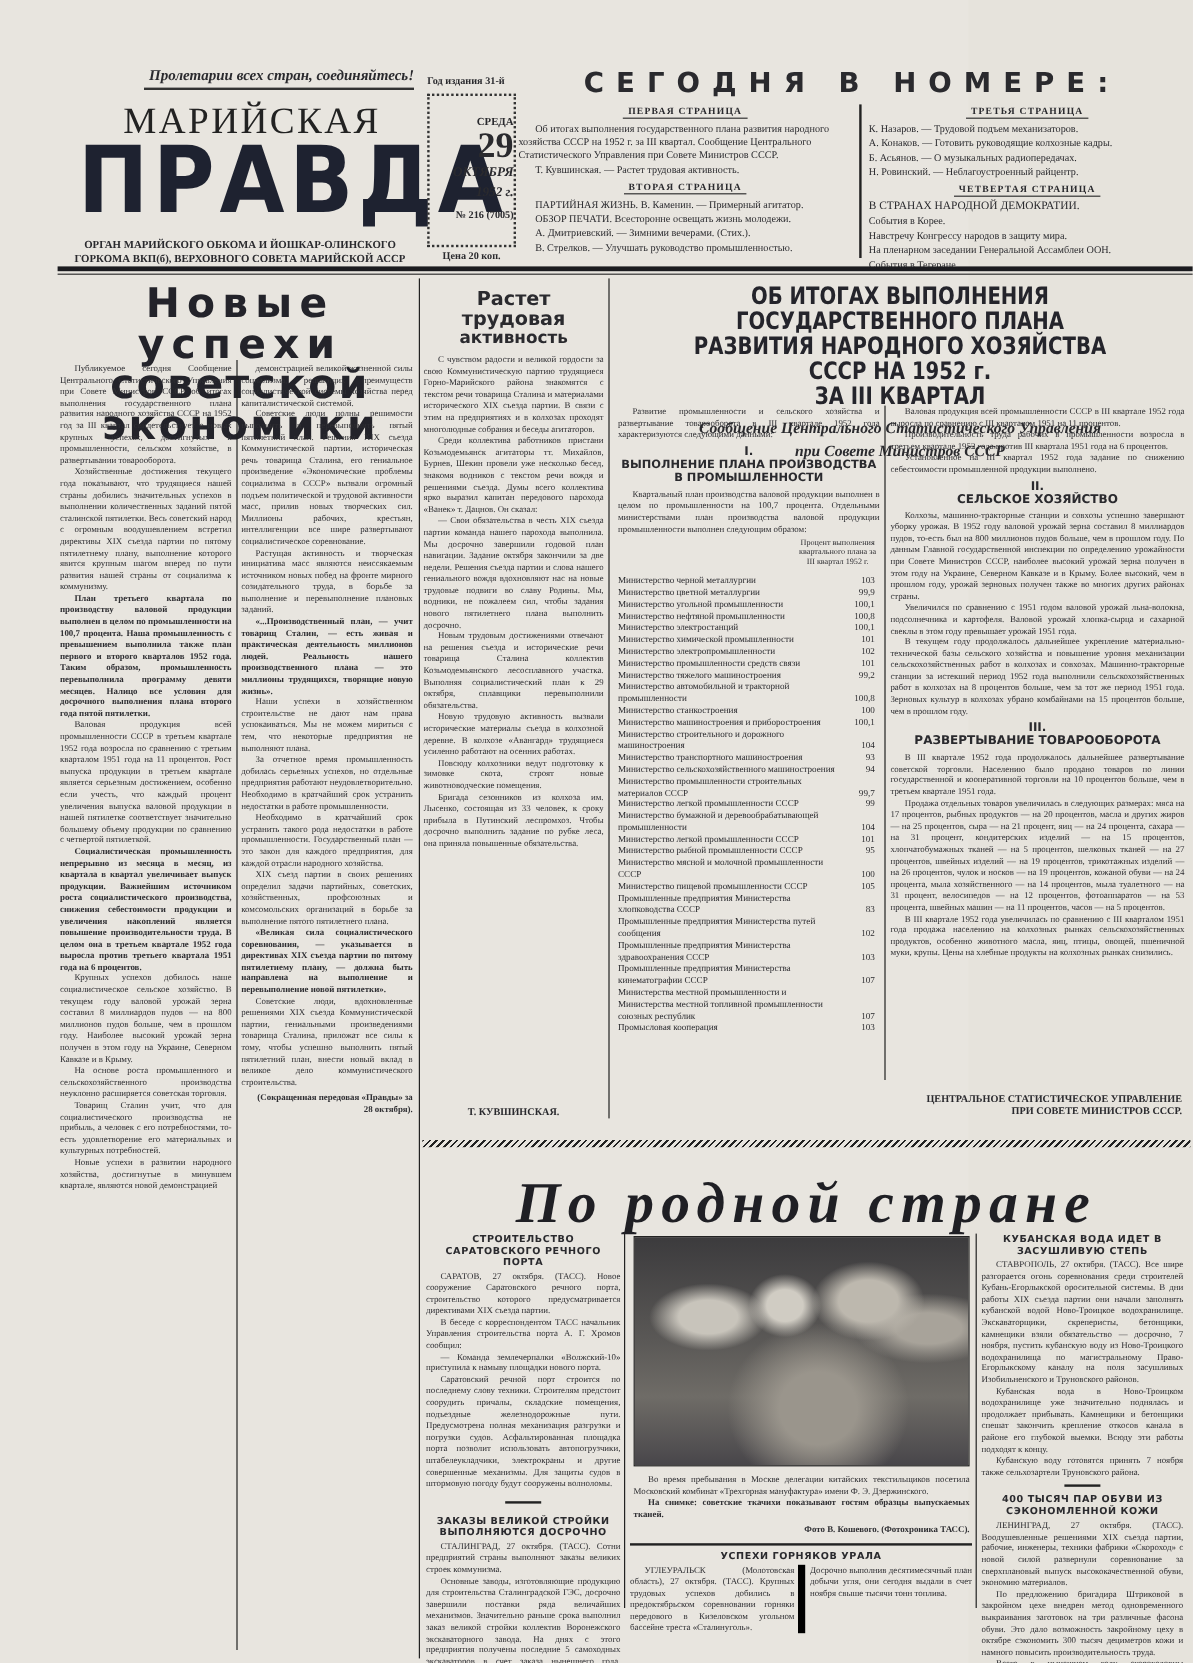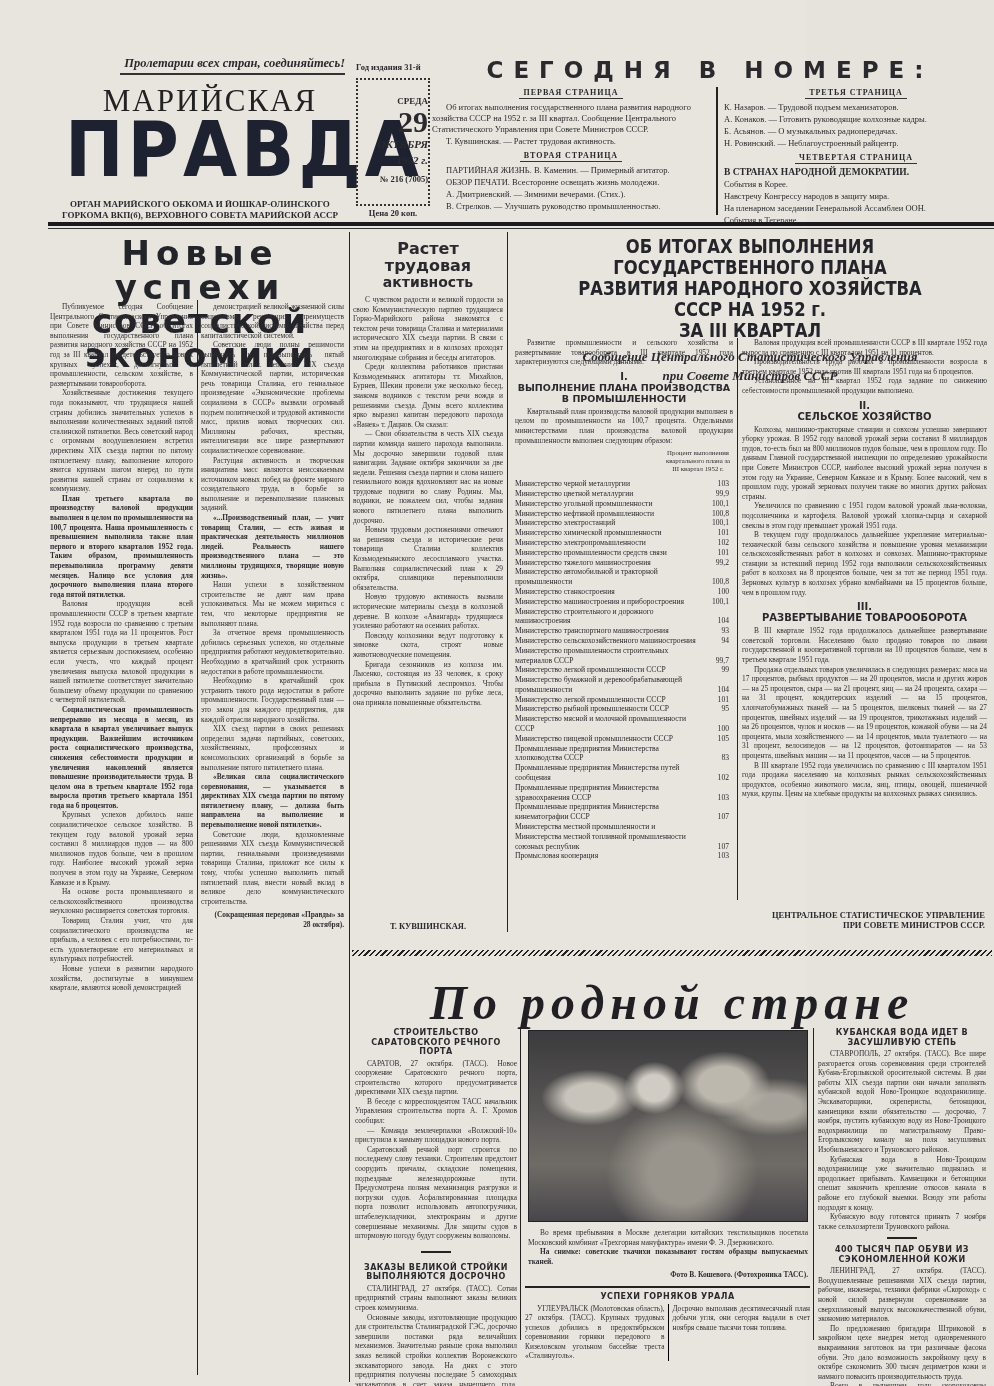--- a/index.html
+++ b/index.html
@@ -82,21 +82,21 @@
     <p>В. Стрелков. — Улучшать руководство промышленностью.</p>
   </div>
   <div class="abs vsep" style="left:716px;top:87px;height:128px;"></div>
   <div class="abs toc" style="left:724px;top:84px;width:264px;">
     <div class="sec"><span>ТРЕТЬЯ СТРАНИЦА</span></div>
     <p style="text-indent:0">К. Назаров. — Трудовой подъем механизаторов.</p>
     <p style="text-indent:0">А. Конаков. — Готовить руководящие колхозные кадры.</p>
     <p style="text-indent:0">Б. Асьянов. — О музыкальных радиопередачах.</p>
     <p style="text-indent:0">Н. Ровинский. — Неблагоустроенный райцентр.</p>
     <div class="sec"><span>ЧЕТВЕРТАЯ СТРАНИЦА</span></div>
-    <p style="text-indent:0;font-weight:bold;font-size:9.5px;">В СТРАНАХ НАРОДНОЙ ДЕМОКРАТИИ.</p>
+    <p style="text-indent:0;font-weight:normal;font-size:9.5px;">В СТРАНАХ НАРОДНОЙ ДЕМОКРАТИИ.</p>
     <p style="text-indent:0">События в Корее.</p>
     <p style="text-indent:0">Навстречу Конгрессу народов в защиту мира.</p>
     <p style="text-indent:0">На пленарном заседании Генеральной Ассамблеи ООН.</p>
     <p style="text-indent:0">События в Тегеране.</p>
   </div>
 
   <div class="abs hrule" style="left:48px;top:222px;width:946px;"></div>
   <div class="abs" style="left:48px;top:228px;width:946px;height:1px;background:#333;"></div>
 
   <div class="abs" style="left:50px;top:236px;width:300px;">
@@ -333,21 +333,21 @@
   <div class="abs col" style="left:528px;top:1228px;width:280px;">
     <p>Во время пребывания в Москве делегации китайских текстильщиков посетила Московский комбинат «Трехгорная мануфактура» имени Ф. Э. Дзержинского.</p>
     <p class="b">На снимке: советские ткачихи показывают гостям образцы выпускаемых тканей.</p>
     <p class="b" style="text-align:right;margin-top:4px;">Фото В. Кошевого. (Фотохроника ТАСС).</p>
   </div>
   <div class="abs" style="left:525px;top:1286px;width:285px;height:2px;background:#222;"></div>
 
   <div class="abs" style="left:525px;top:1292px;width:285px;">
     <div class="small-h">УСПЕХИ ГОРНЯКОВ УРАЛА</div>
     <div style="display:flex;gap:4px;margin-top:2px;">
-      <div class="col" style="width:140px;border-right:1px solid #000000;padding-right:3px;">
+      <div class="col" style="width:140px;border-right:6px solid #000000;padding-right:3px;">
           <p>УГЛЕУРАЛЬСК (Молотовская область), 27 октября. (ТАСС). Крупных трудовых успехов добились в предоктябрьском соревновании горняки передового в Кизеловском угольном бассейне треста «Сталинуголь».</p>
         </div>
       <div class="col" style="width:138px;">
           <p style="text-indent:0">Досрочно выполнив десятимесячный план добычи угля, они сегодня выдали в счет ноября свыше тысячи тонн топлива.</p>
         </div>
     </div>
   </div>
   <div class="abs vsep" style="left:813px;top:1028px;height:312px;width:1px;"></div>
 
   <div class="abs" style="left:818px;top:1028px;width:168px;">

